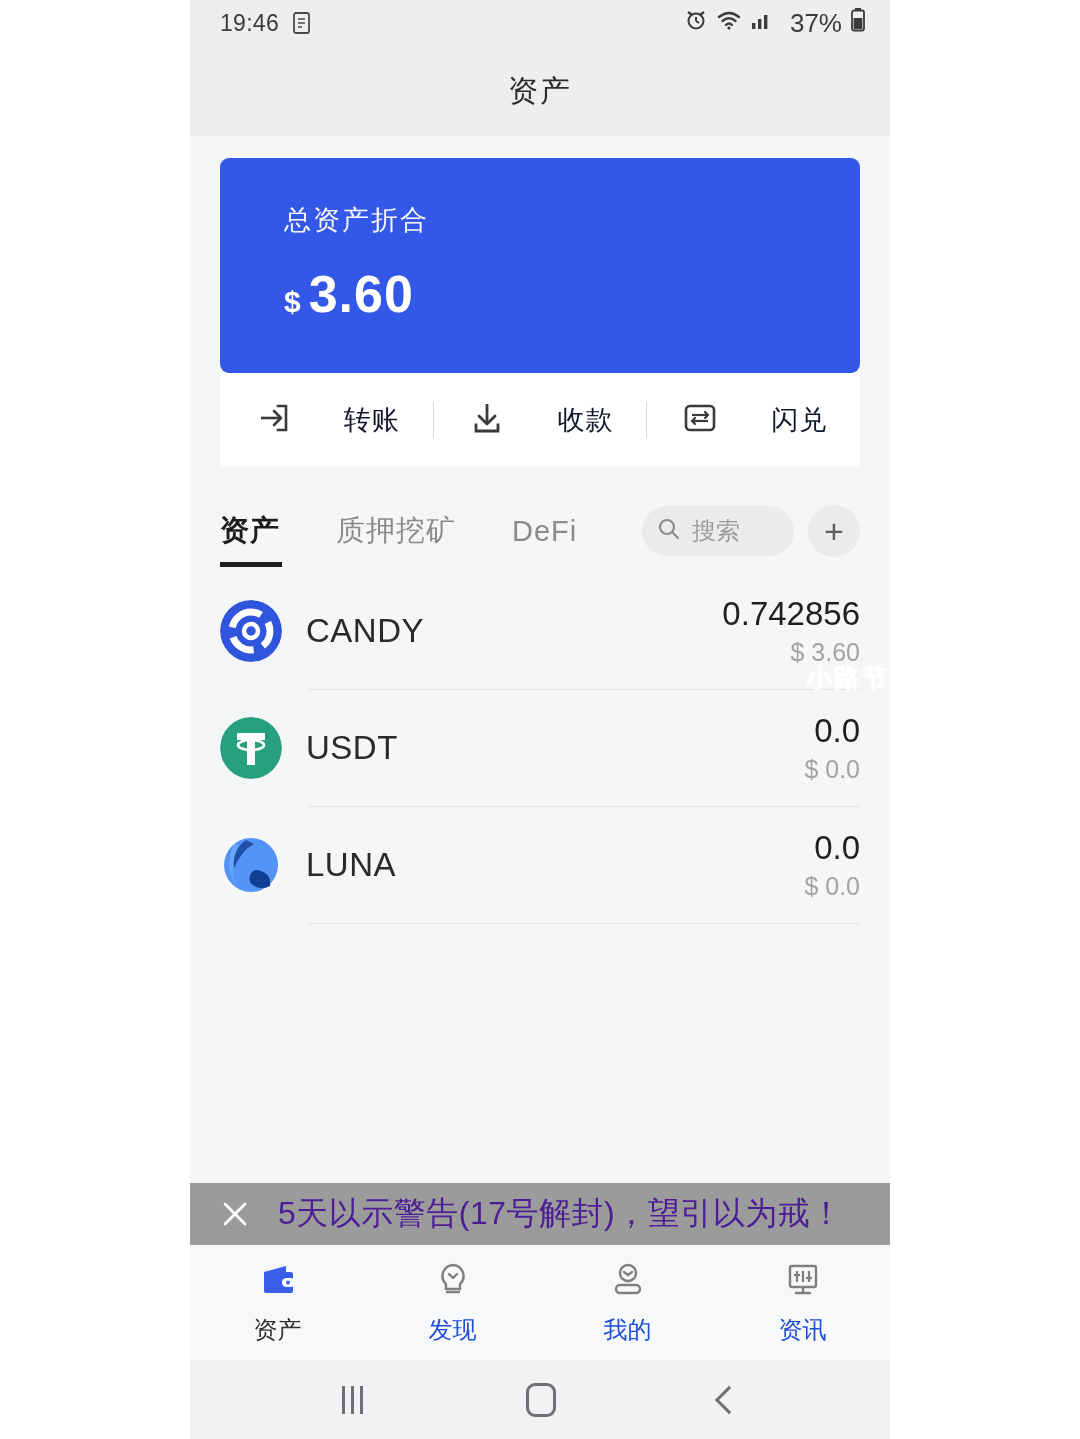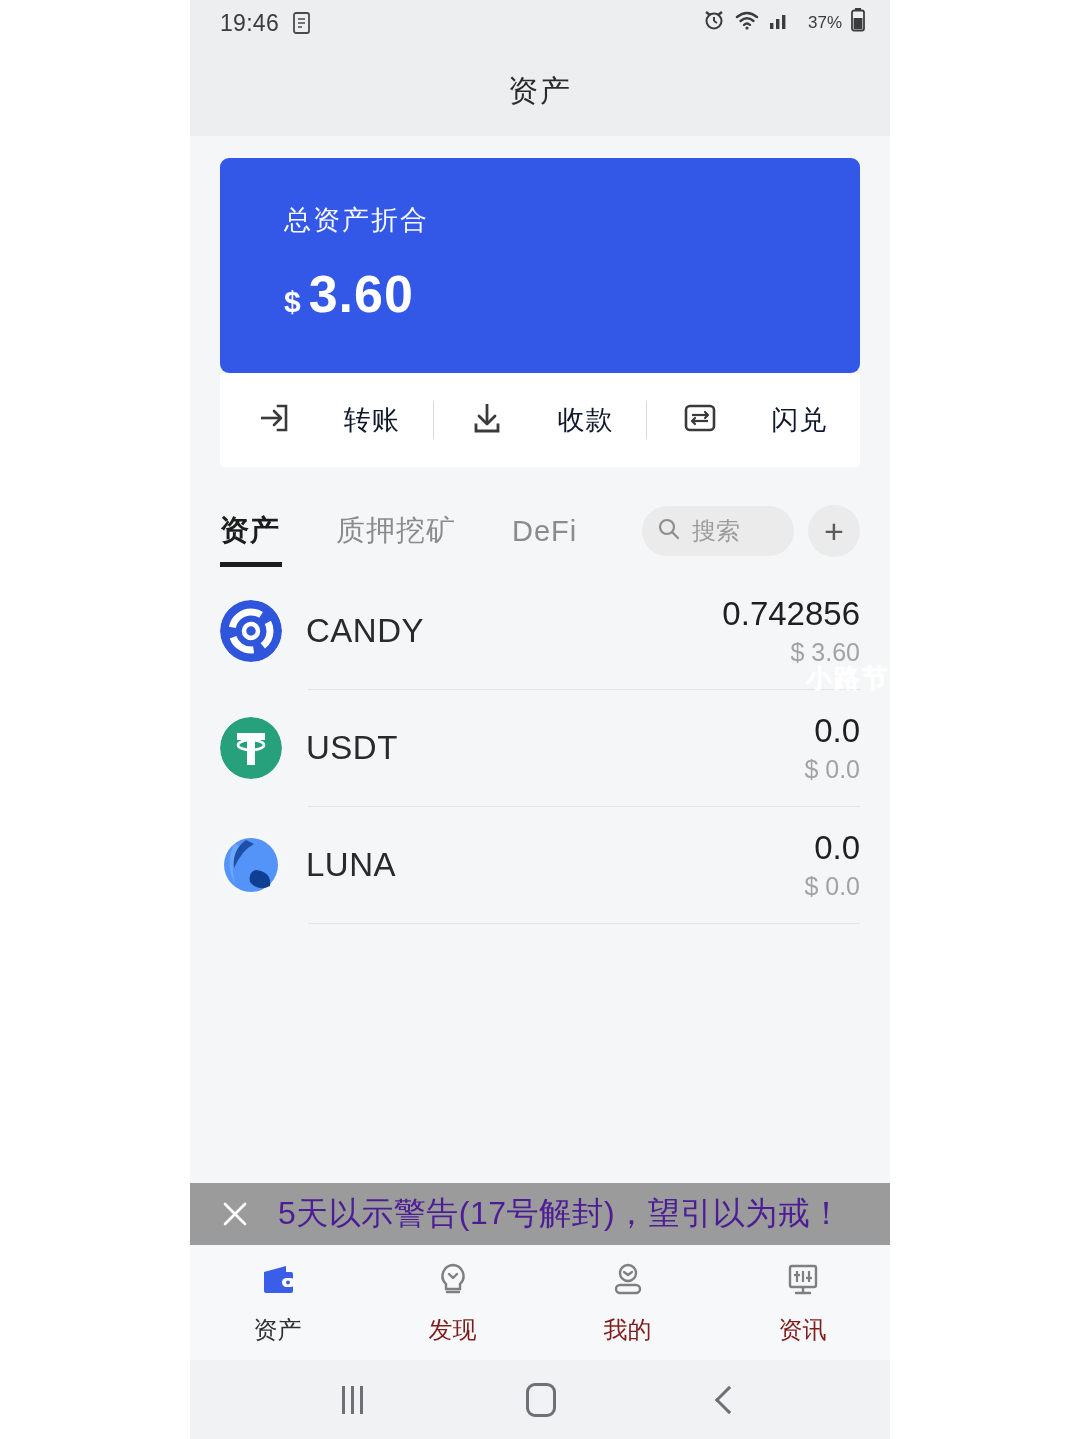--- a/index.html
+++ b/index.html
@@ -37,21 +37,21 @@
     flex: none;
   }
   .statusbar .time { font-size: 23px; letter-spacing: .3px; }
   .statusbar .doc-icon { margin-left: 12px; display: inline-flex; }
   .statusbar .right {
     margin-left: auto;
     display: flex;
     align-items: center;
     gap: 8px;
   }
-  .statusbar .battery-text { font-size: 17px; margin-left: 8px; }
+  .statusbar .battery-text { font-size: 26px; margin-left: 8px; }
 
   
   .titlebar {
     height: 90px;
     background: #eceef0;
     display: flex; align-items: center; justify-content: center;
     flex: none;
   }
   .titlebar .title {
     font-size: 30px;
@@ -256,21 +256,21 @@
   }
   .nav-item {
     flex: 1;
     display: flex;
     flex-direction: column;
     align-items: center;
     gap: 10px;
   }
   .nav-label {
     font-size: 24px;
-    color: #7f1d1d;
+    color: #1d4ed8;
   }
   .nav-item.active .nav-label { color: #2f2f2f; }
 
   
   .androidnav {
     background: #f1f2f3;
     height: 79px;
     display: flex;
     align-items: center;
     justify-content: space-around;

